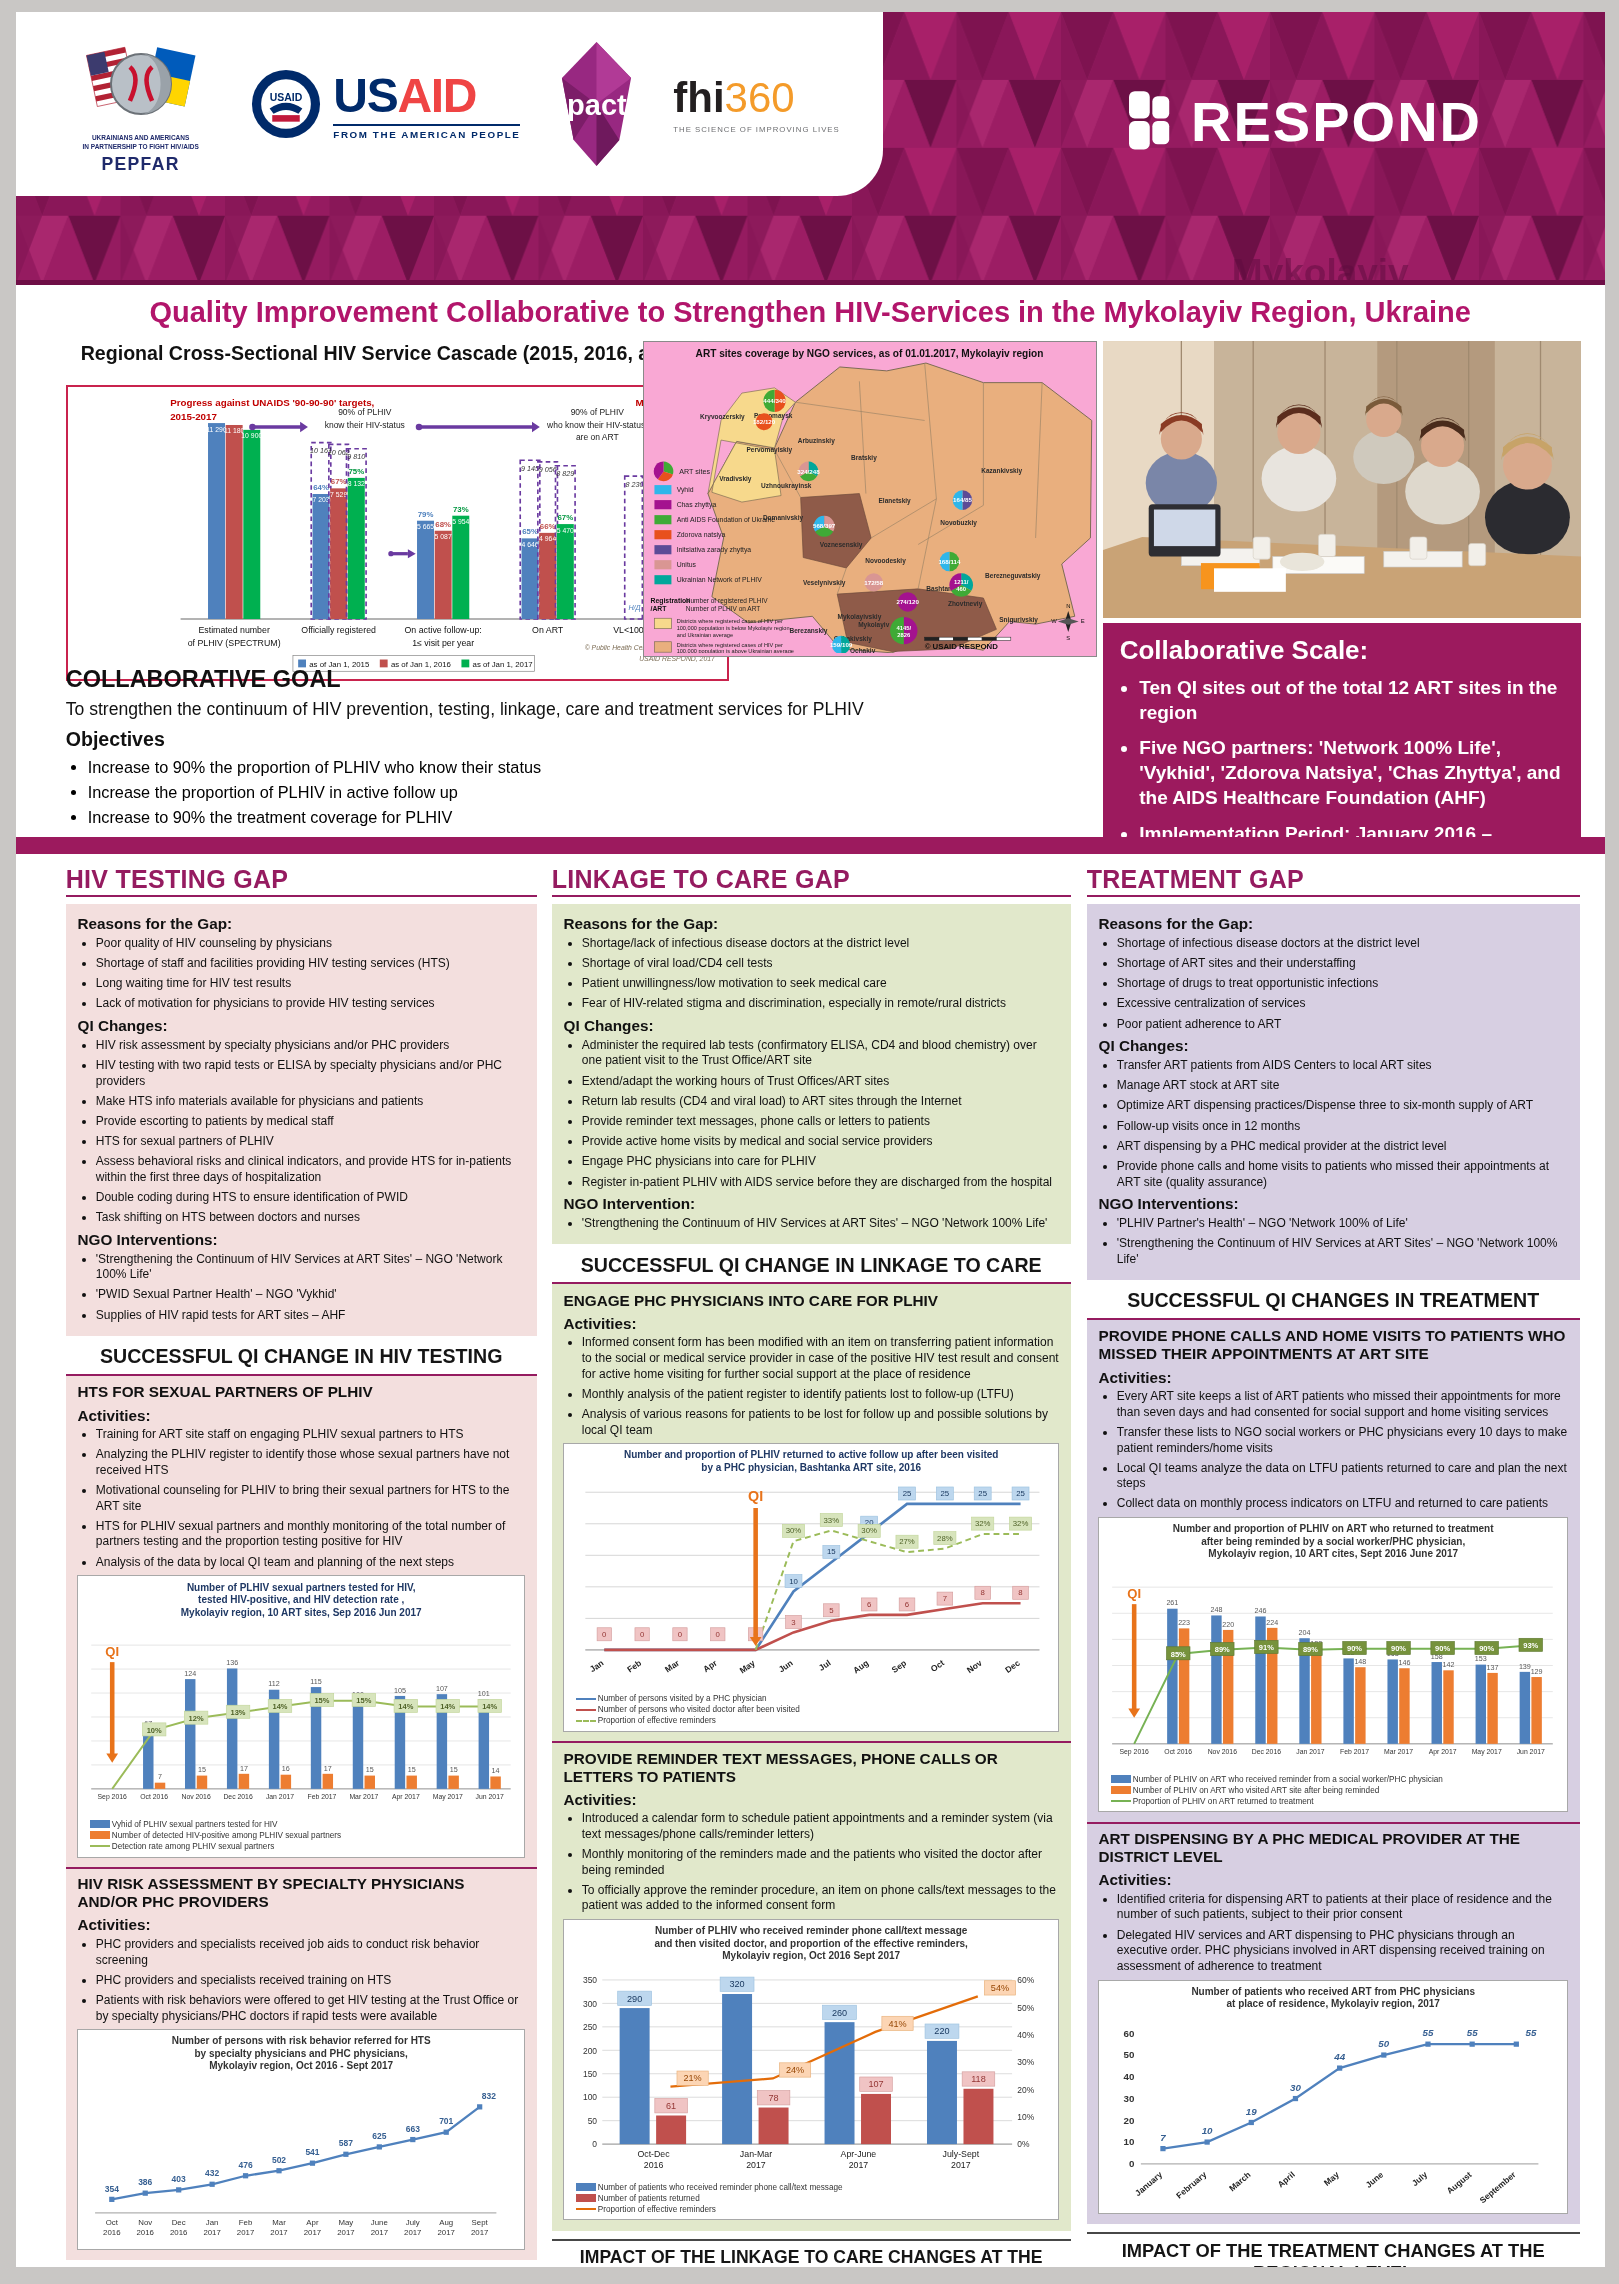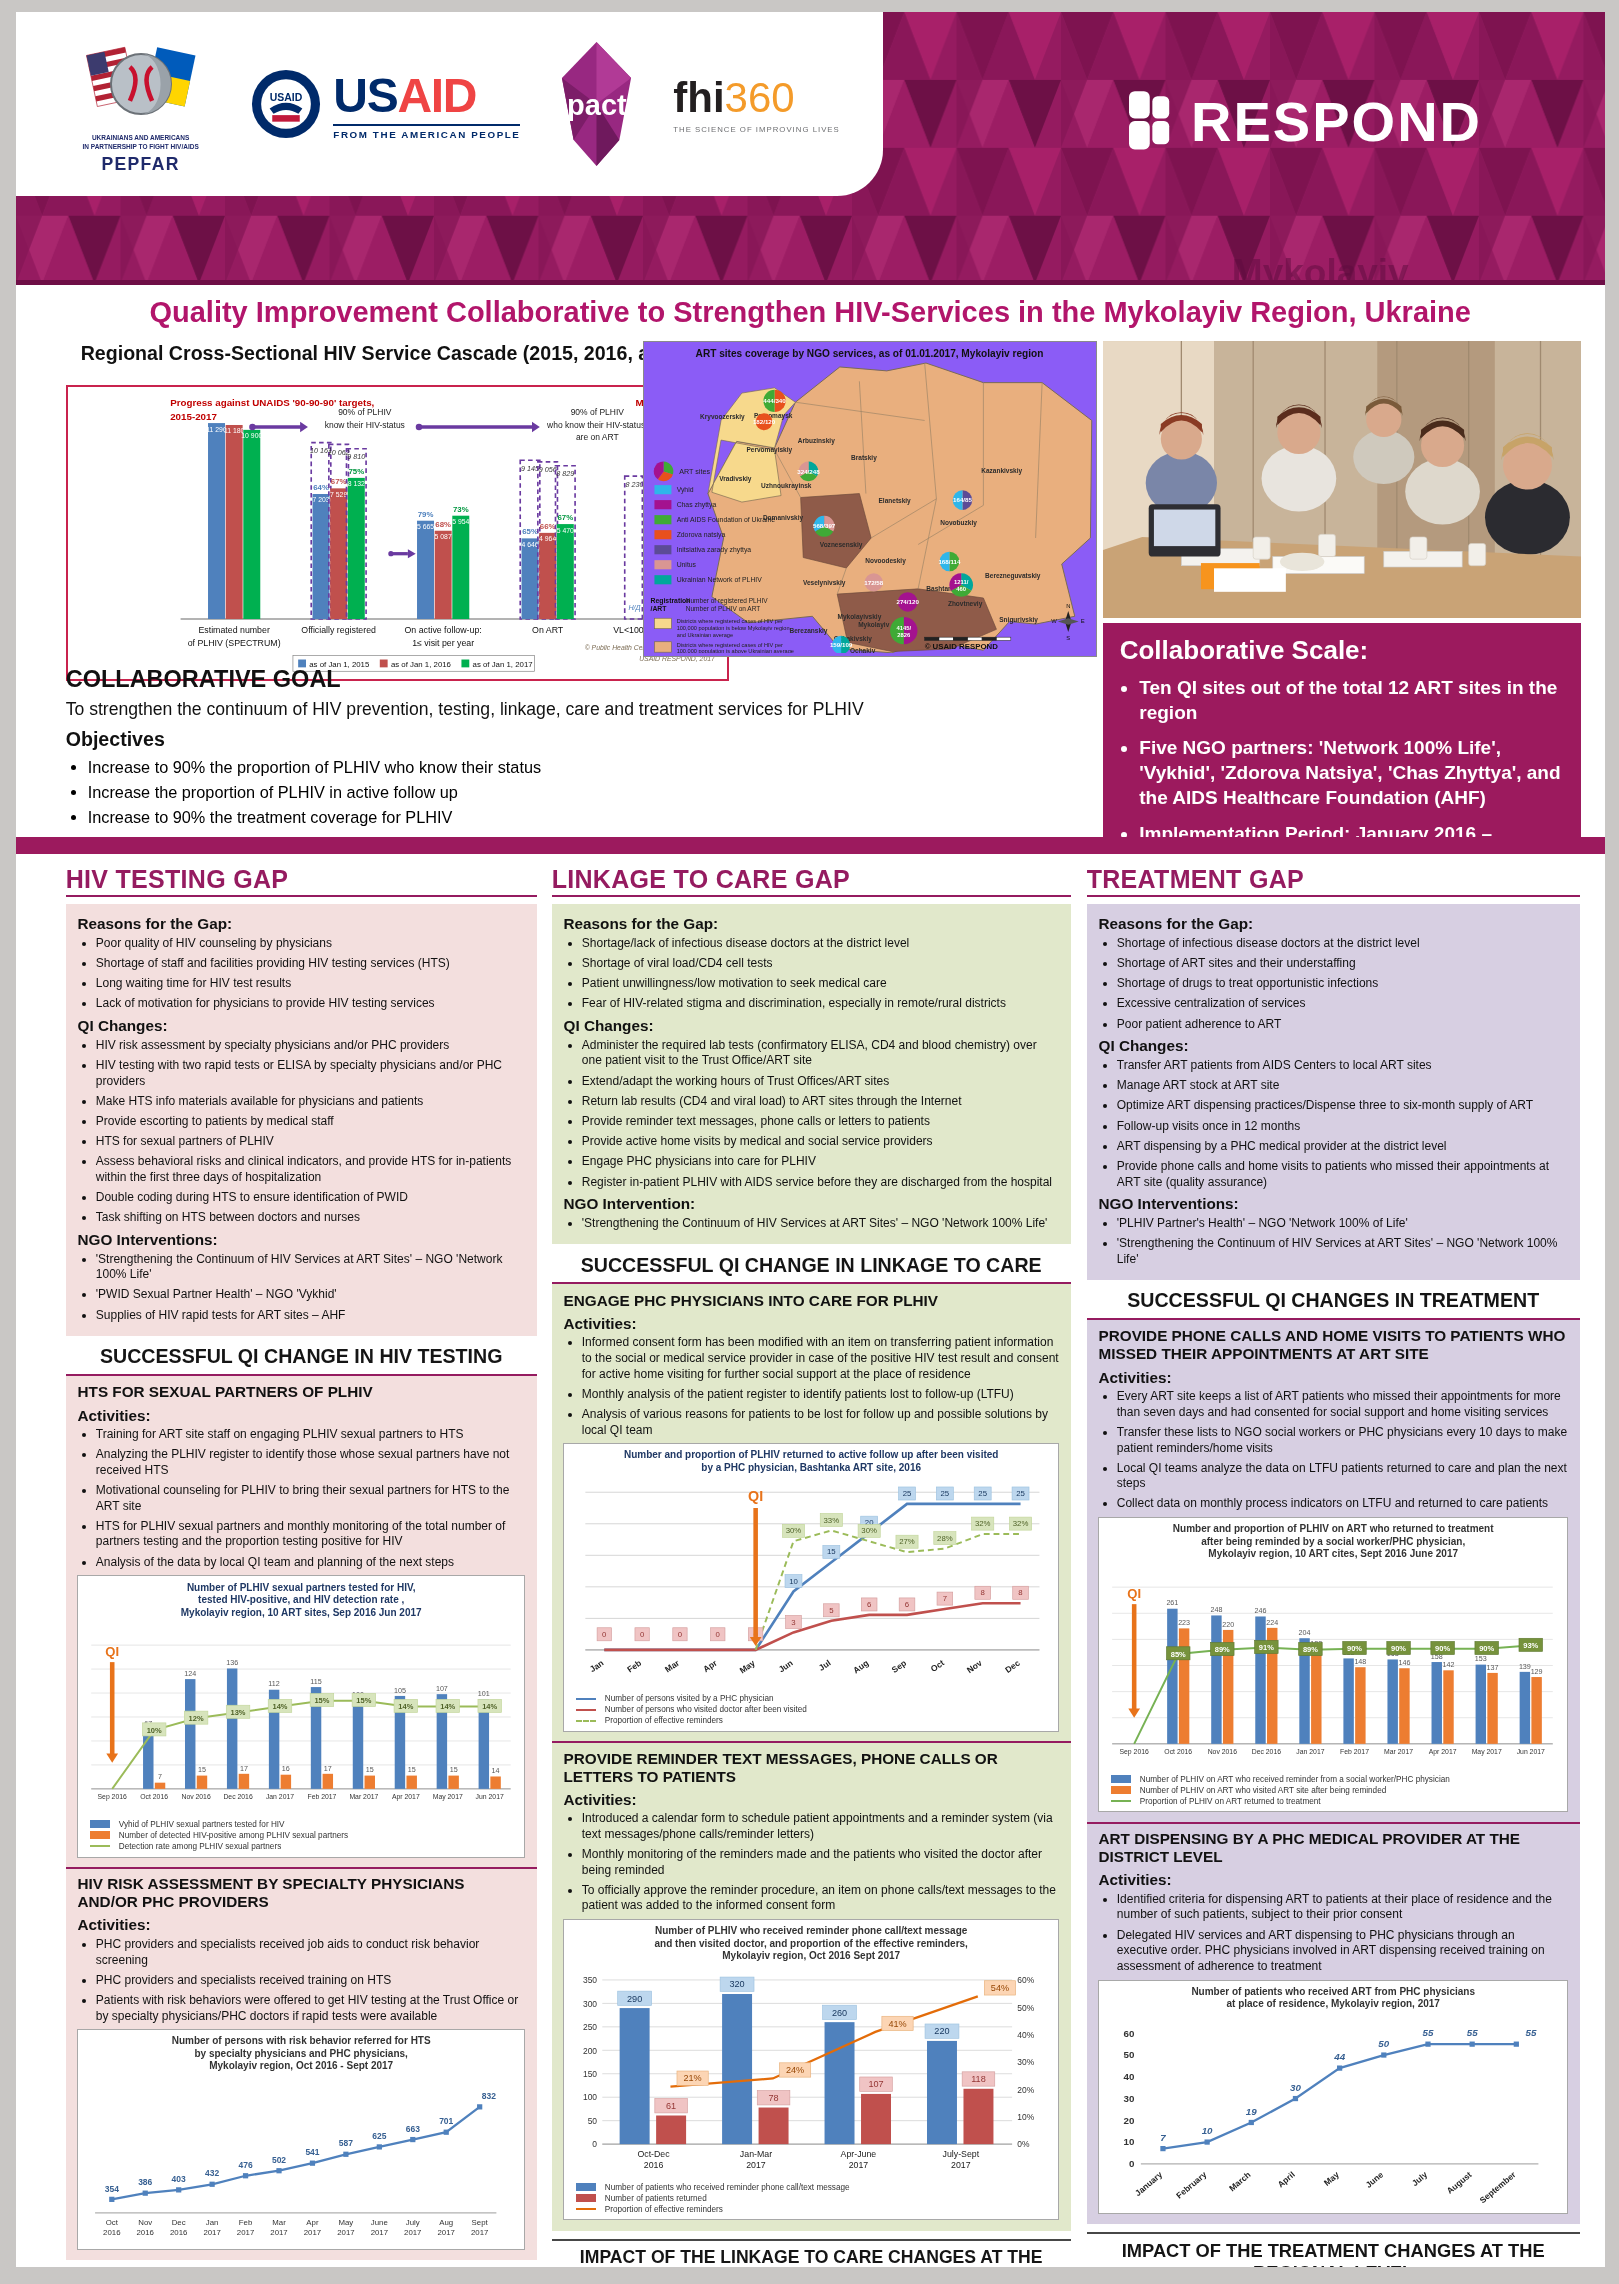--- a/index.html
+++ b/index.html
@@ -26,21 +26,21 @@
   .fhi .word{font-size:42px;font-weight:bold;color:#231f20;}
   .fhi .word .o{color:#f49b2a;font-weight:normal;}
   .fhi .tag{font-size:7.8px;color:#6d6e71;letter-spacing:1px;margin-top:2.6px;}
   
   .titlebar{position:absolute;left:0;top:273px;width:100%;height:56px;background:#fff;display:flex;align-items:center;justify-content:center;}
   .titlebar h1{margin:0;font-size:29px;color:#b2156b;font-weight:bold;}
   
   .cascade-sec{position:absolute;left:50px;top:330px;width:663px;text-align:right;}
   .cascade-sec h2{margin:0 0 5.2px 1.3px;font-size:19.6px;color:#111;}
   .cascade-box{border:2.6px solid #c9234d;background:#fff;padding:2.6px;margin-top:20px;}
-  .map-sec{position:absolute;left:627px;top:329px;width:454px;height:316px;background:#8b5cf6;border:1.3px solid #8a8a8a;box-sizing:border-box;}
+  .map-sec{position:absolute;left:627px;top:329px;width:454px;height:316px;background:#f9a8d4;border:1.3px solid #8a8a8a;box-sizing:border-box;}
   .photo-sec{position:absolute;left:1087px;top:329px;width:478px;height:277px;overflow:hidden;background:#b7a18c;}
   .scale-sec{position:absolute;left:1087px;top:611px;width:478px;height:215px;background:#9c1a5e;color:#fff;box-sizing:border-box;padding:11.8px 17px;}
   .scale-sec h2{margin:0 0 9.1px 0;font-size:26px;}
   .scale-sec ul{margin:0;padding-left:19.6px;}
   .scale-sec li{font-size:19px;font-weight:bold;line-height:1.32;margin-bottom:10.4px;}
   .goal-sec{position:absolute;left:50px;top:654px;width:1019px;}
   .goal-sec h2{margin:0 0 6.5px 0;font-size:23.5px;color:#111;}
   .goal-sec .gtext{font-size:17.6px;color:#111;margin-bottom:7.8px;}
   .goal-sec h3{margin:0 0 3.9px 0;font-size:19.6px;color:#111;}
   .goal-sec ul{margin:0;padding-left:22px;}
@@ -57,21 +57,21 @@
   .cbox ul{margin:1.3px 0 5.2px 0;padding-left:18.3px;}
   .cbox li{font-size:12px;line-height:1.3;margin-bottom:4.6px;color:#111;}
   .success{font-size:19.6px;font-weight:bold;text-align:center;color:#151515;margin:9.1px 0 5.2px 0;}
   .srule{border-top:2px solid #951b60;margin-bottom:0;}
   .subttl{font-size:15.3px;font-weight:bold;color:#111;margin:1.3px 0 3.9px 0;}
   .mrule{border-top:2px solid #951b60;margin:9.1px -11.8px 6.5px -11.8px;}
   .chartcard{background:#fff;border:0.7px solid #a8a8a8;padding:5.2px 3.9px 3.9px 3.9px;margin:3.9px 0 2.6px 0;}
   .chartcard .ct{font-size:10px;font-weight:bold;text-align:center;color:#1f3864;line-height:1.25;}
   .chartcard.dk .ct{color:#333;}
   .legend{margin:2.6px 0 1.3px 7.8px;}
-  .legend .li{display:flex;align-items:center;gap:9px;font-size:8.2px;color:#333;margin:2px 0;}
+  .legend .li{display:flex;align-items:center;gap:2px;font-size:8.2px;color:#333;margin:2px 0;}
   .sw{width:19.6px;height:7.8px;flex:0 0 auto;}
   .swl{width:19.6px;height:0;border-top:2px solid;flex:0 0 auto;}
   .swd{width:19.6px;height:0;border-top:2px dashed;flex:0 0 auto;}
   .impacthead{font-size:19.6px;font-weight:bold;text-align:center;color:#151515;margin:7.8px 0 5.2px 0;white-space:pre-line;border-top:2px solid #474747;padding-top:6.5px;}
   svg text{font-family:"Liberation Sans",sans-serif;}
 </style>
 </head>
 <body>
 
 <div class="poster">

